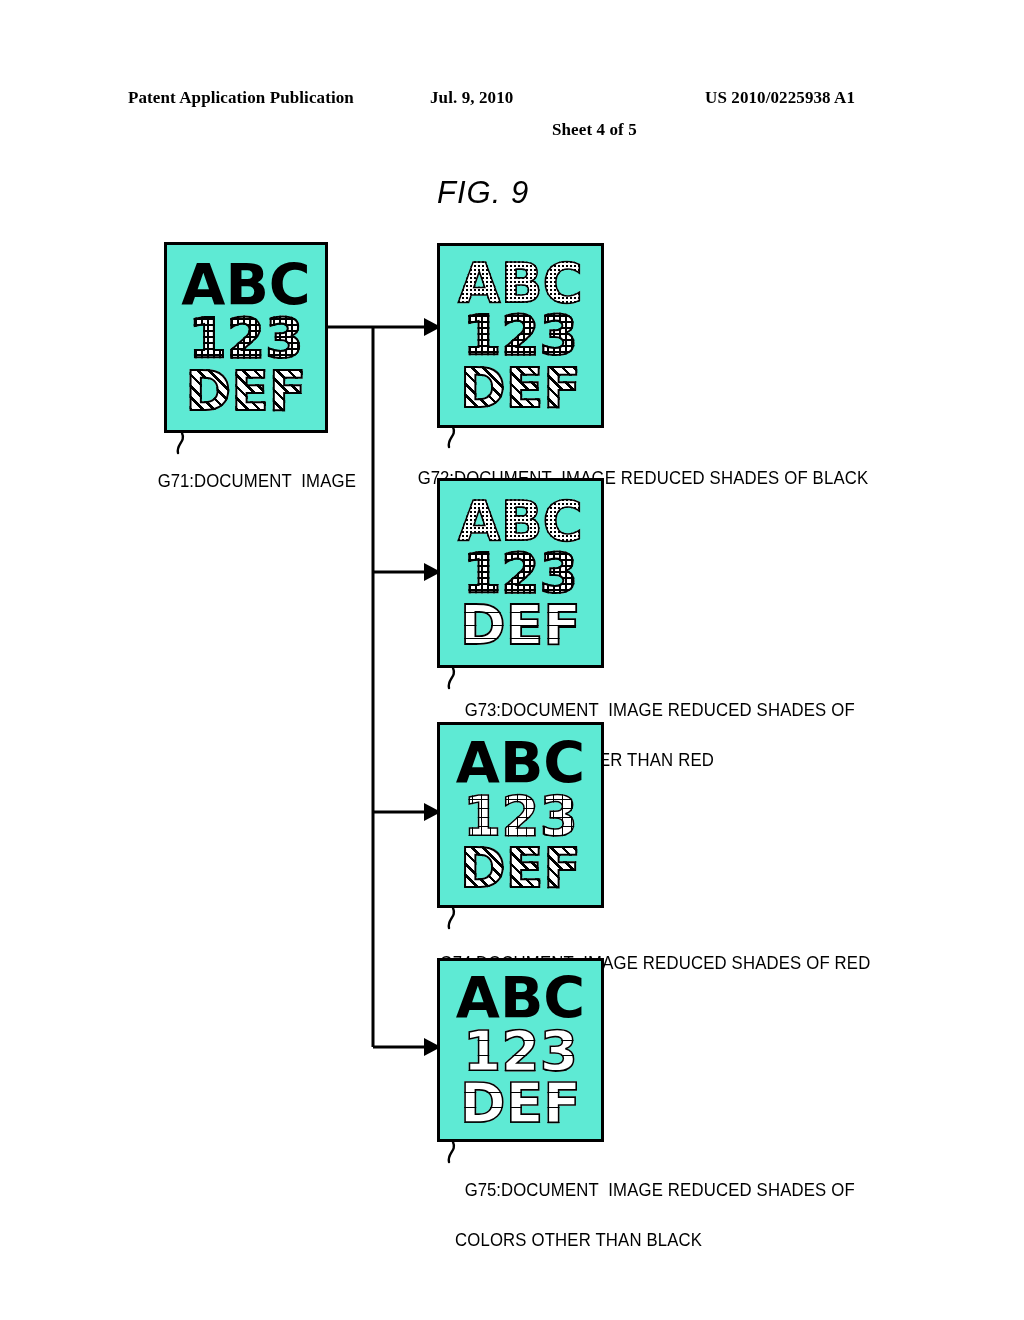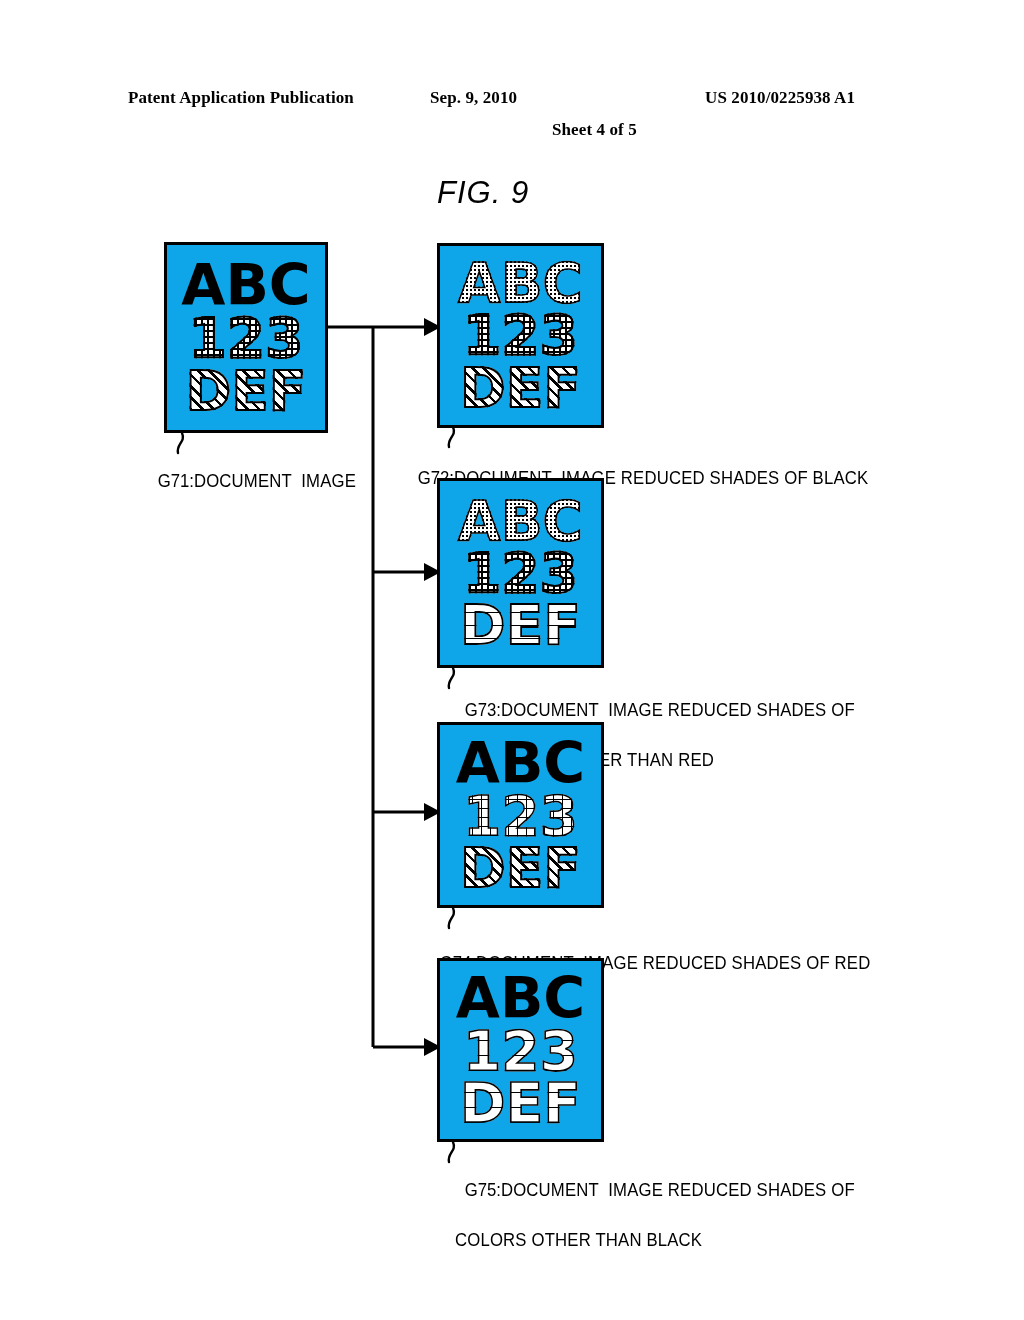--- a/index.html
+++ b/index.html
@@ -44,21 +44,21 @@
     font-style: italic;
     font-weight: normal;
     font-size: 31px;
     letter-spacing: 1px;
   }
 
   
   .doc-box {
     position: absolute;
     border: 3px solid #000;
-    background: #0ea5e9;
+    background: #5eead4;
     box-sizing: border-box;
     overflow: hidden;
   }
   .doc-box .rows {
     position: absolute;
     left: 0; right: 0; top: 0; bottom: 0;
     display: flex;
     flex-direction: column;
     justify-content: center;
     align-items: center;
@@ -148,21 +148,21 @@
   }
   .caption .ref { letter-spacing: 0px; }
   .caption .cap-line2 { display: block; }
   .cap-indent { padding-left: 36px; }
 </style>
 </head>
 <body>
 
 <div id="patent-header">
   <span class="hcell" id="hdr-pub">Patent Application Publication</span>
-  <span class="hcell" id="hdr-date">Sep. 9, 2010</span>
+  <span class="hcell" id="hdr-date">Jul. 9, 2010</span>
   <span class="hcell" id="hdr-sheet">Sheet 4 of 5</span>
   <span class="hcell" id="hdr-number">US 2010/0225938 A1</span>
 </div>
 
 <div id="fig-title">FIG. 9</div>
 
 <svg id="connectors" viewBox="0 0 1024 1320" width="1024" height="1320">
   <g stroke="#000" stroke-width="3" fill="none">
 
     <path d="M327 327 L373 327"></path>

